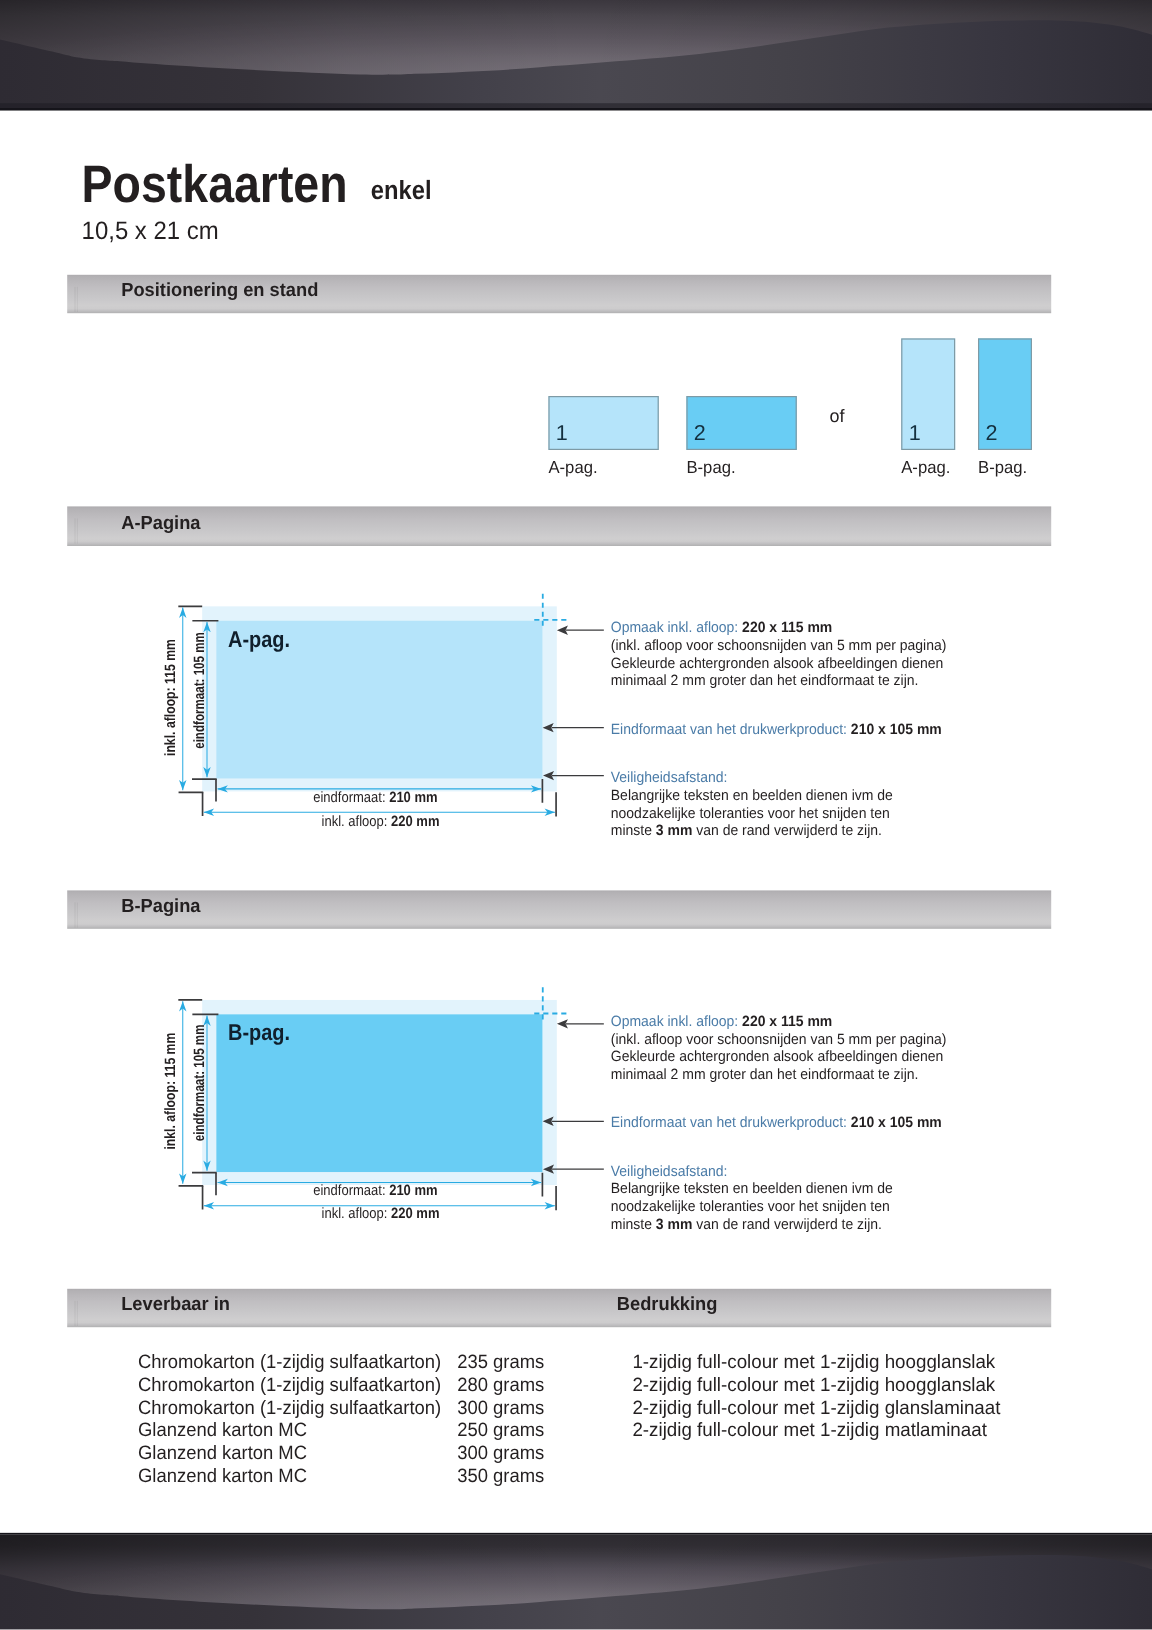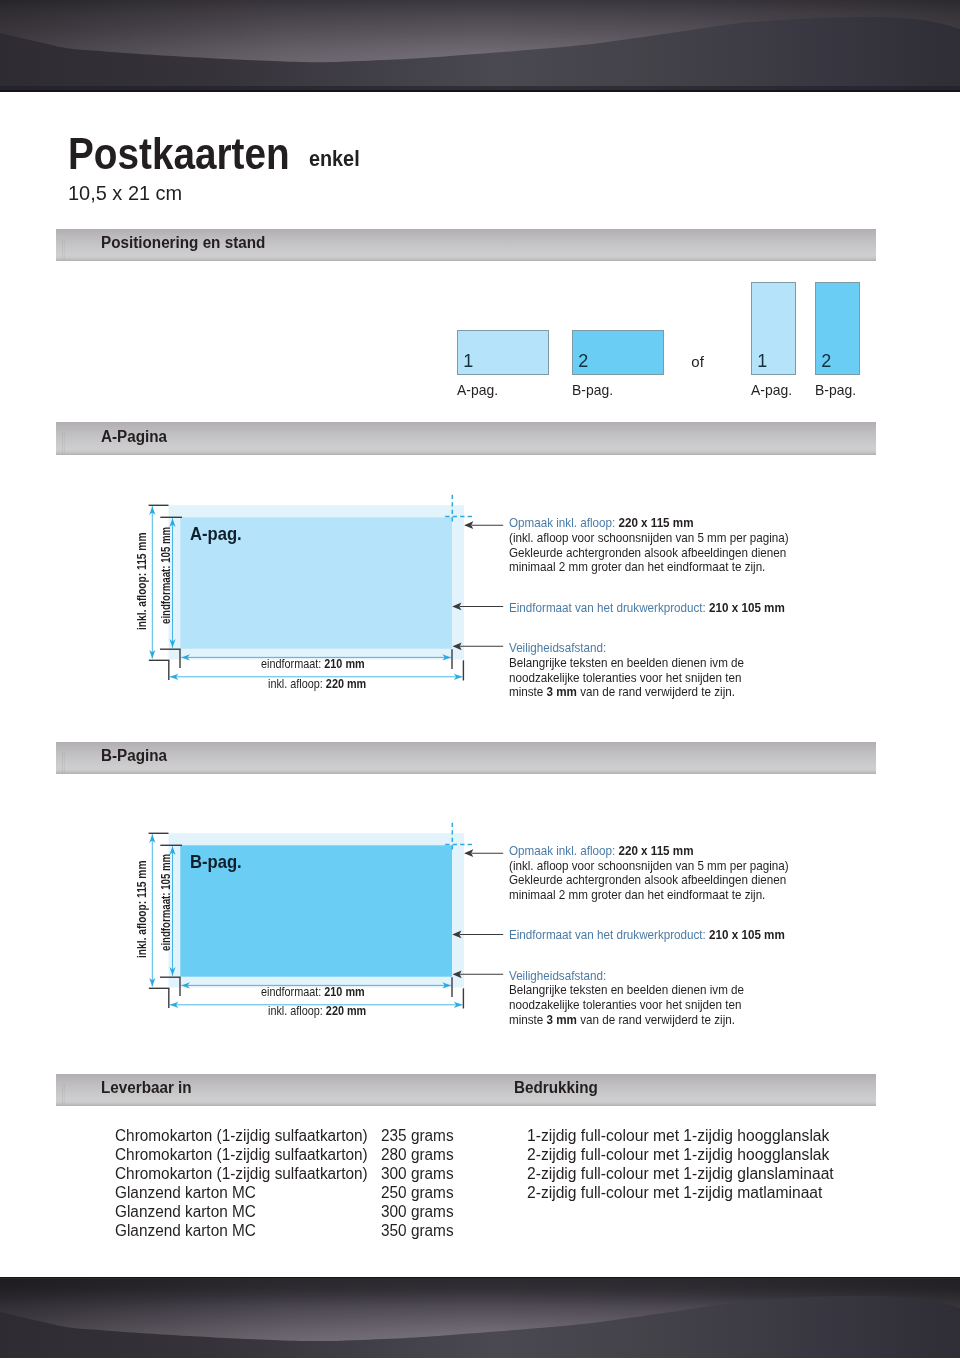--- a/index.html
+++ b/index.html
@@ -117,21 +117,21 @@
 <div class="card" style="left:457px;top:330px;width:92px;height:45px;background:#b5e4fa">
   <span class="num">1</span>
 </div>
 <div class="cardlbl" style="left:457px;top:383px">A-pag.</div>
 
 <div class="card" style="left:572px;top:330px;width:92px;height:45px;background:#69cdf4">
   <span class="num">2</span>
 </div>
 <div class="cardlbl" style="left:572px;top:383px">B-pag.</div>
 
-<div id="of-label" style="left:691.3px;top:354px">of</div>
+<div id="of-label" style="left:691.3px;top:340px">of</div>
 
 <div class="card" style="left:751px;top:282px;width:45px;height:93px;background:#b5e4fa">
   <span class="num">1</span>
 </div>
 <div class="cardlbl" style="left:751px;top:383px">A-pag.</div>
 
 <div class="card" style="left:815px;top:282px;width:45px;height:93px;background:#69cdf4">
   <span class="num">2</span>
 </div>
 <div class="cardlbl" style="left:815px;top:383px">B-pag.</div>

